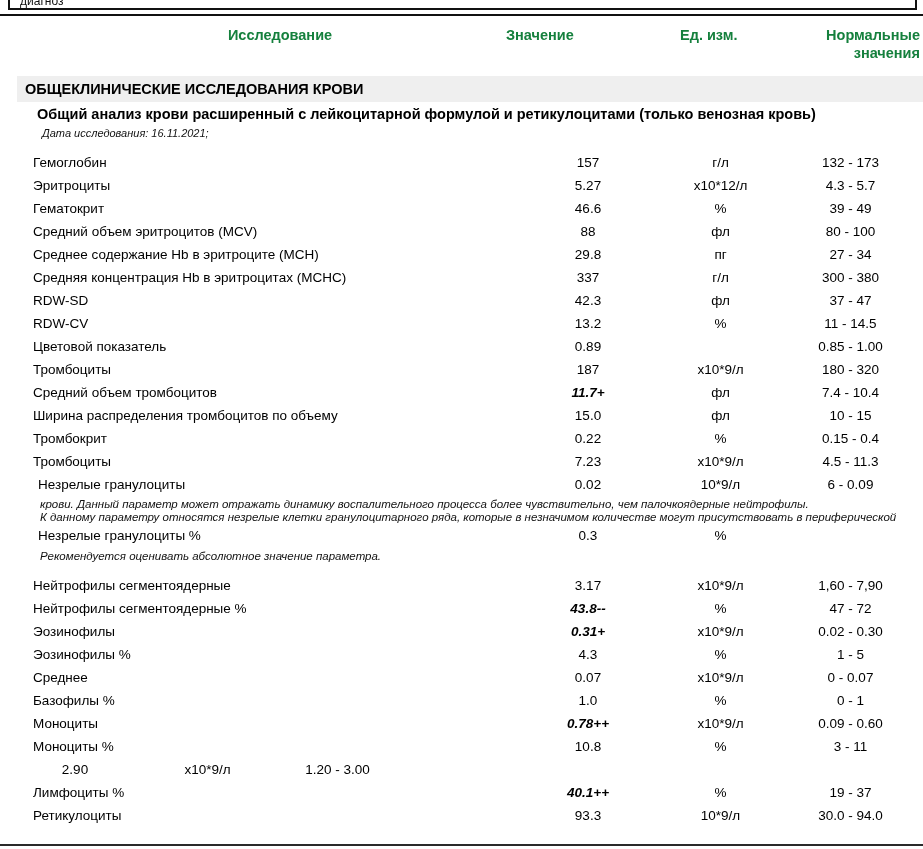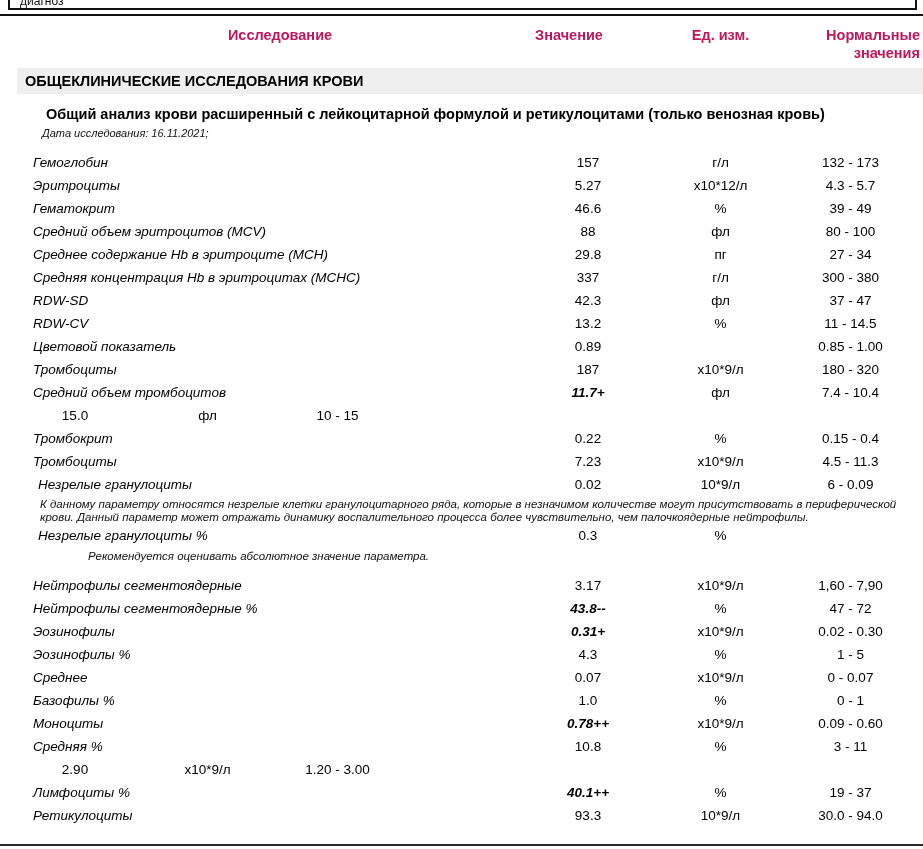--- a/index.html
+++ b/index.html
@@ -13,56 +13,56 @@
     position:absolute; top:-11px; left:8px; width:909px; height:21px;
     border:2px solid #111; box-sizing:border-box;
   }
   .diag-box span{
     position:absolute; left:10px; bottom:0px; font-size:12px; color:#111;
   }
   .rule-top{position:absolute; top:14px; left:0; width:923px; height:2px; background:#111;}
   .rule-bottom{position:absolute; top:844px; left:0; width:923px; height:2px; background:#2a2a2a;}
 
   
-  .th{position:absolute; top:26px; font-weight:bold; font-size:14.5px; line-height:18px; color:#be185d;}
+  .th{position:absolute; top:26px; font-weight:bold; font-size:14.5px; line-height:18px; color:#15803d;}
   .th-study {left:90px;  width:380px; text-align:center;}
-  .th-value {left:494px; width:150px; text-align:center;}
-  .th-unit  {left:663px; width:115px; text-align:center;}
+  .th-value {left:506px; width:150px; }
+  .th-unit  {left:680px; width:115px; }
   .th-normal{left:778px; width:142px; text-align:right;}
 
   
-  .section-bar{position:absolute; top:68px; left:17px; right:0; height:26px; background:#efefef;}
+  .section-bar{position:absolute; top:76px; left:17px; right:0; height:26px; background:#efefef;}
   .section-bar span{display:block; padding-left:8px; line-height:26px; font-weight:bold; font-size:14.5px; color:#000;}
 
   .panel-title{
-    position:absolute; top:106px; left:46px; right:0;
+    position:absolute; top:106px; left:37px; right:0;
     font-weight:bold; font-size:14.5px; color:#000;
     white-space:nowrap; overflow:hidden;
   }
   .panel-date{
     position:absolute; top:127px; left:42px;
     font-style:italic; font-size:11px; color:#111;
   }
 
   
   .rows{position:absolute; top:151px; left:0; width:923px;}
   .row{display:flex; height:23px; align-items:center; font-size:13.5px; color:#000;}
-  .c-name{flex:1; padding-left:33px; white-space:nowrap; overflow:hidden;font-style:italic;}
+  .c-name{flex:1; padding-left:33px; white-space:nowrap; overflow:hidden;}
   .row.ind .c-name{padding-left:38px;}
   .c-val {width:150px; flex:none; text-align:center;}
   .c-unit{width:115px; flex:none; text-align:center;}
   .c-norm{width:145px; flex:none; text-align:center;}
   .row.ab .c-val{font-weight:bold; font-style:italic;}
 
   .note{
     font-style:italic; font-size:11.5px; line-height:13px; color:#111;
     padding-left:40px; white-space:nowrap; overflow:hidden; box-sizing:border-box;
   }
   .note.double{height:28px; padding-top:2px;}
-  .note.single{height:27px; padding-top:3px;margin-left:48px;}
+  .note.single{height:27px; padding-top:3px;}
 </style>
 </head>
 <body>
 
 <div class="page">
 
   <div class="diag-box">
     <span>диагноз</span>
   </div>
   <div class="rule-top"></div>
@@ -143,20 +143,21 @@
     <div class="c-unit">х10*9/л</div>
     <div class="c-norm">180 - 320</div>
   </div>
       <div class="row ab">
     <div class="c-name">Средний объем тромбоцитов</div>
     <div class="c-val">11.7+</div>
     <div class="c-unit">фл</div>
     <div class="c-norm">7.4 - 10.4</div>
   </div>
       <div class="row">
+    <div class="c-name">Ширина распределения тромбоцитов по объему</div>
     <div class="c-val">15.0</div>
     <div class="c-unit">фл</div>
     <div class="c-norm">10 - 15</div>
   </div>
       <div class="row">
     <div class="c-name">Тромбокрит</div>
     <div class="c-val">0.22</div>
     <div class="c-unit">%</div>
     <div class="c-norm">0.15 - 0.4</div>
   </div>
@@ -166,22 +167,22 @@
     <div class="c-unit">х10*9/л</div>
     <div class="c-norm">4.5 - 11.3</div>
   </div>
       <div class="row ind">
     <div class="c-name">Незрелые гранулоциты</div>
     <div class="c-val">0.02</div>
     <div class="c-unit">10*9/л</div>
     <div class="c-norm">6 - 0.09</div>
   </div>
       <div class="note double">
+        <div>крови. Данный параметр может отражать динамику воспалительного процесса более чувствительно, чем палочкоядерные нейтрофилы.</div>
         <div>К данному параметру относятся незрелые клетки гранулоцитарного ряда, которые  в незначимом количестве могут присутствовать в периферической</div>
-        <div>крови. Данный параметр может отражать динамику воспалительного процесса более чувствительно, чем палочкоядерные нейтрофилы.</div>
       </div>
       <div class="row ind">
     <div class="c-name">Незрелые гранулоциты %</div>
     <div class="c-val">0.3</div>
     <div class="c-unit">%</div>
     <div class="c-norm"></div>
   </div>
       <div class="note single">
         <div>Рекомендуется оценивать абсолютное значение параметра.</div>
       </div>
@@ -221,21 +222,21 @@
     <div class="c-unit">%</div>
     <div class="c-norm">0 - 1</div>
   </div>
       <div class="row ab">
     <div class="c-name">Моноциты</div>
     <div class="c-val">0.78++</div>
     <div class="c-unit">х10*9/л</div>
     <div class="c-norm">0.09 - 0.60</div>
   </div>
       <div class="row">
-    <div class="c-name">Средняя %</div>
+    <div class="c-name">Моноциты %</div>
     <div class="c-val">10.8</div>
     <div class="c-unit">%</div>
     <div class="c-norm">3 - 11</div>
   </div>
       <div class="row">
     <div class="c-val">2.90</div>
     <div class="c-unit">х10*9/л</div>
     <div class="c-norm">1.20 - 3.00</div>
   </div>
       <div class="row ab">

